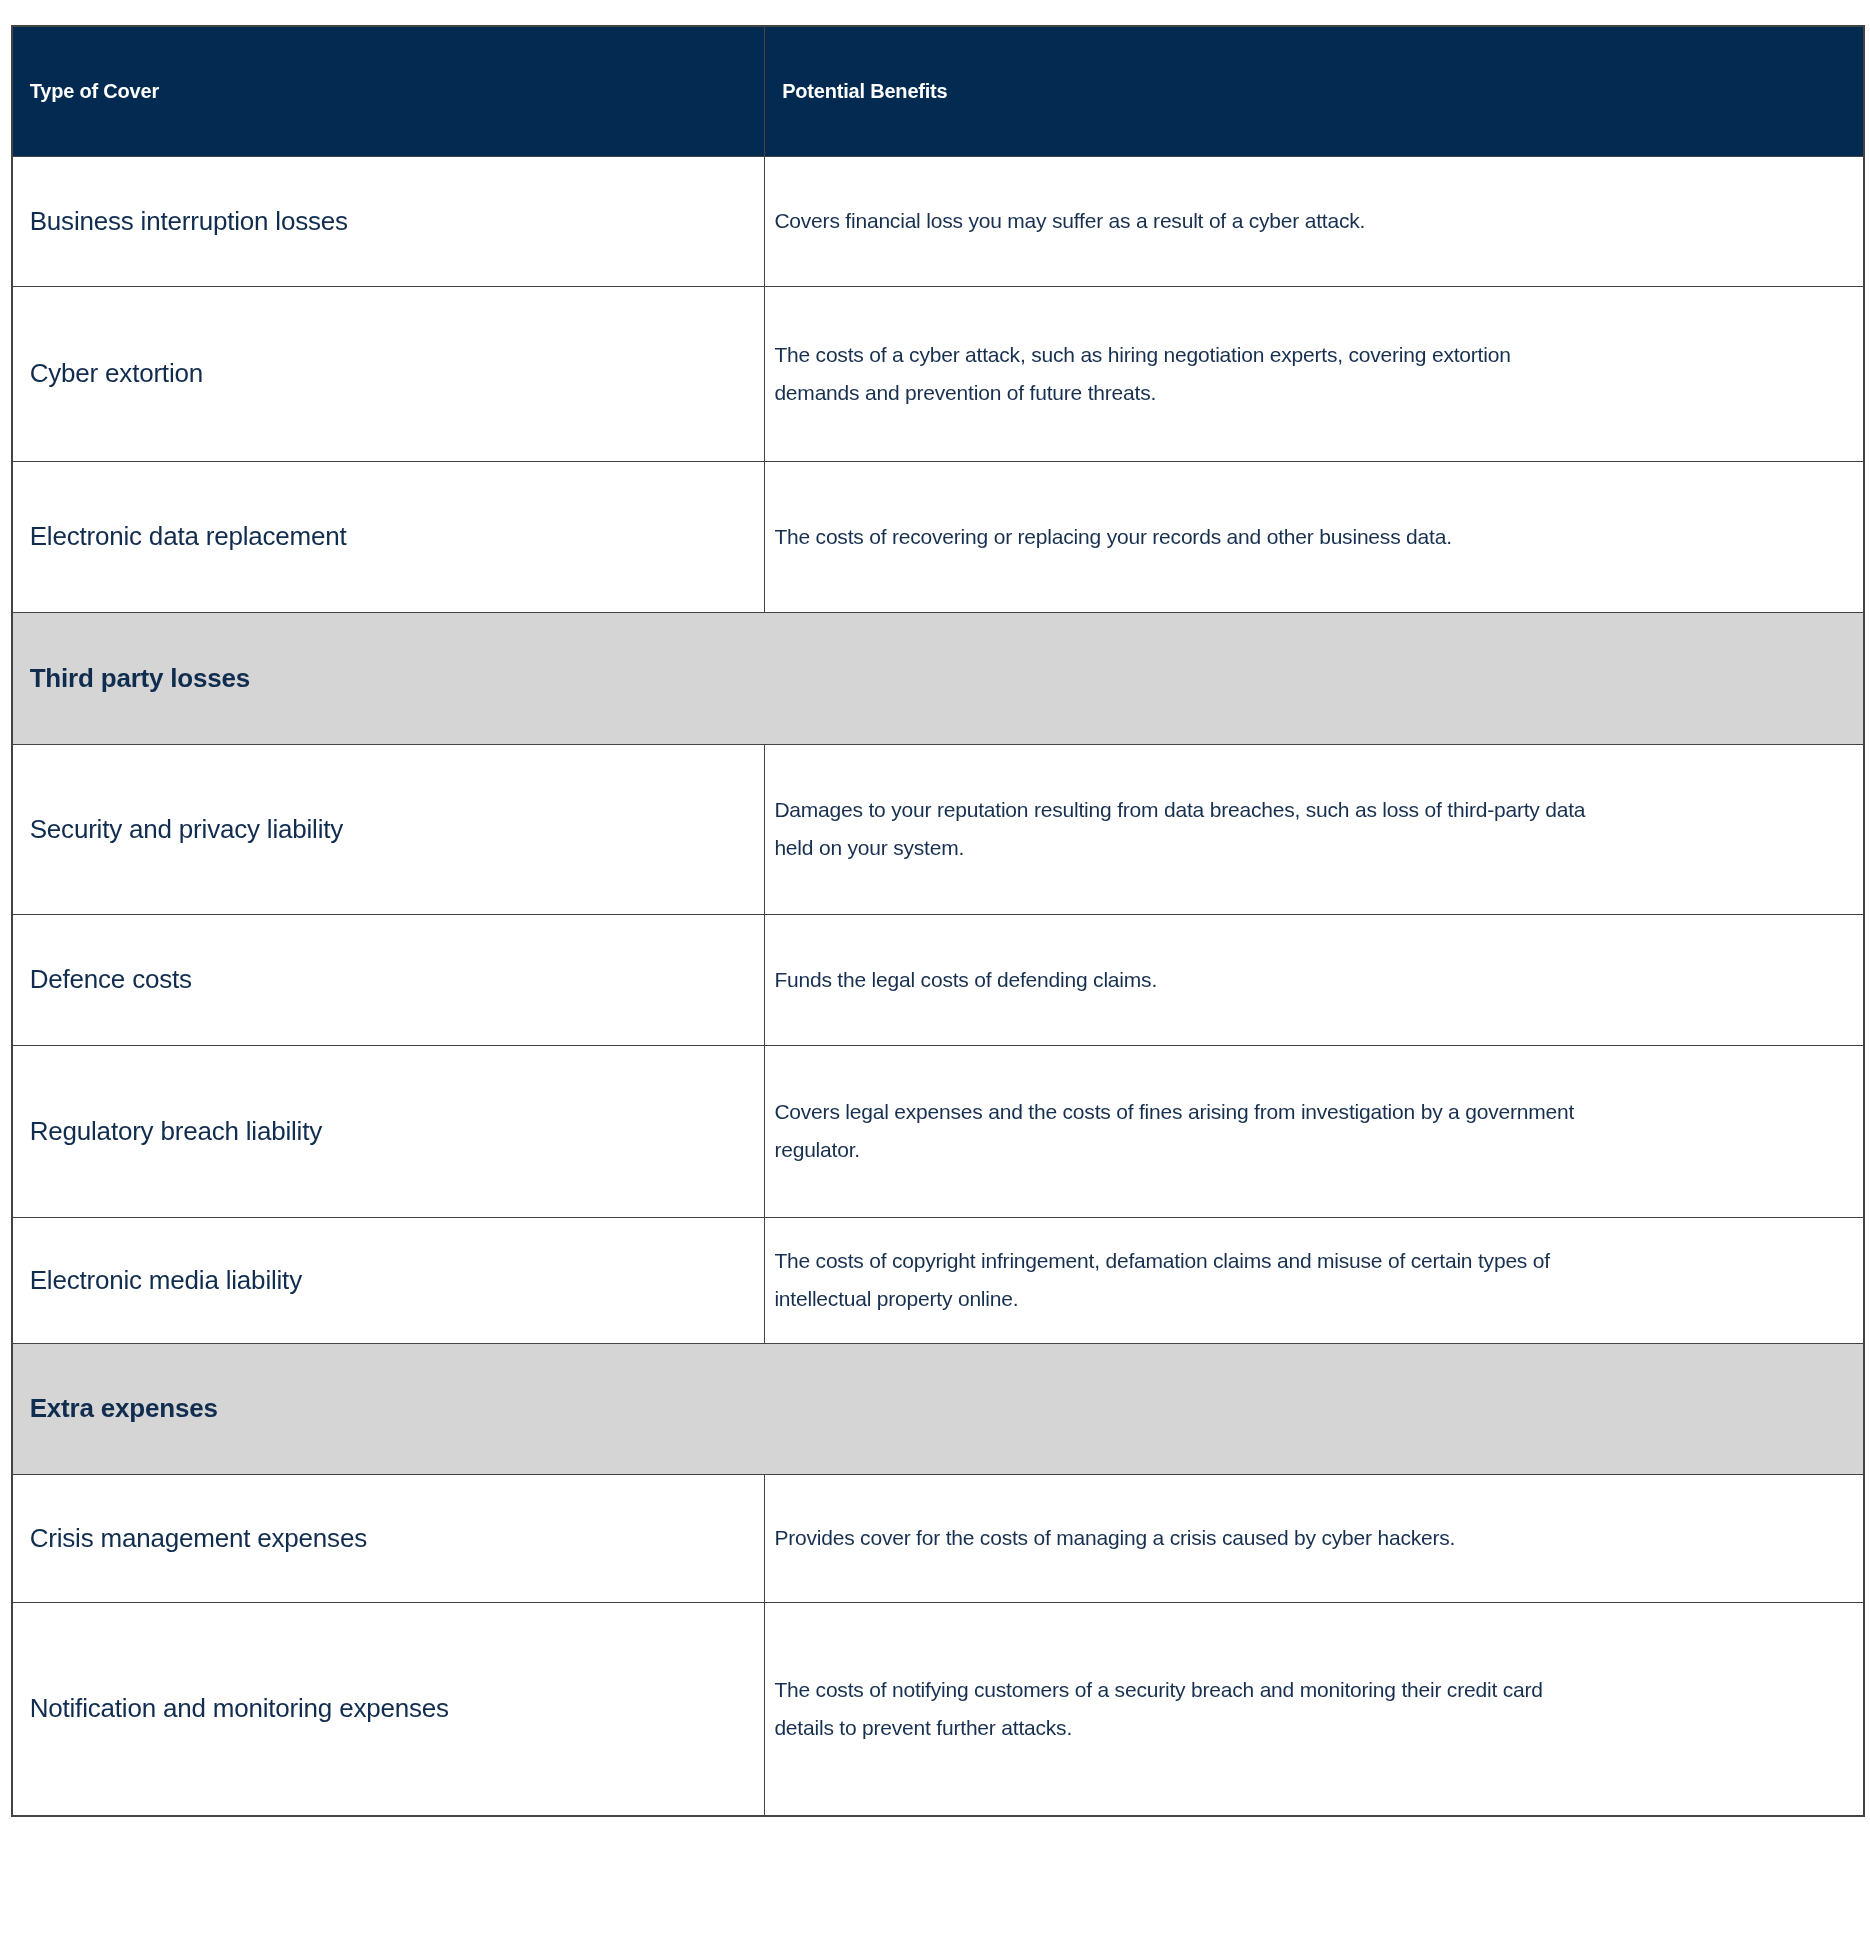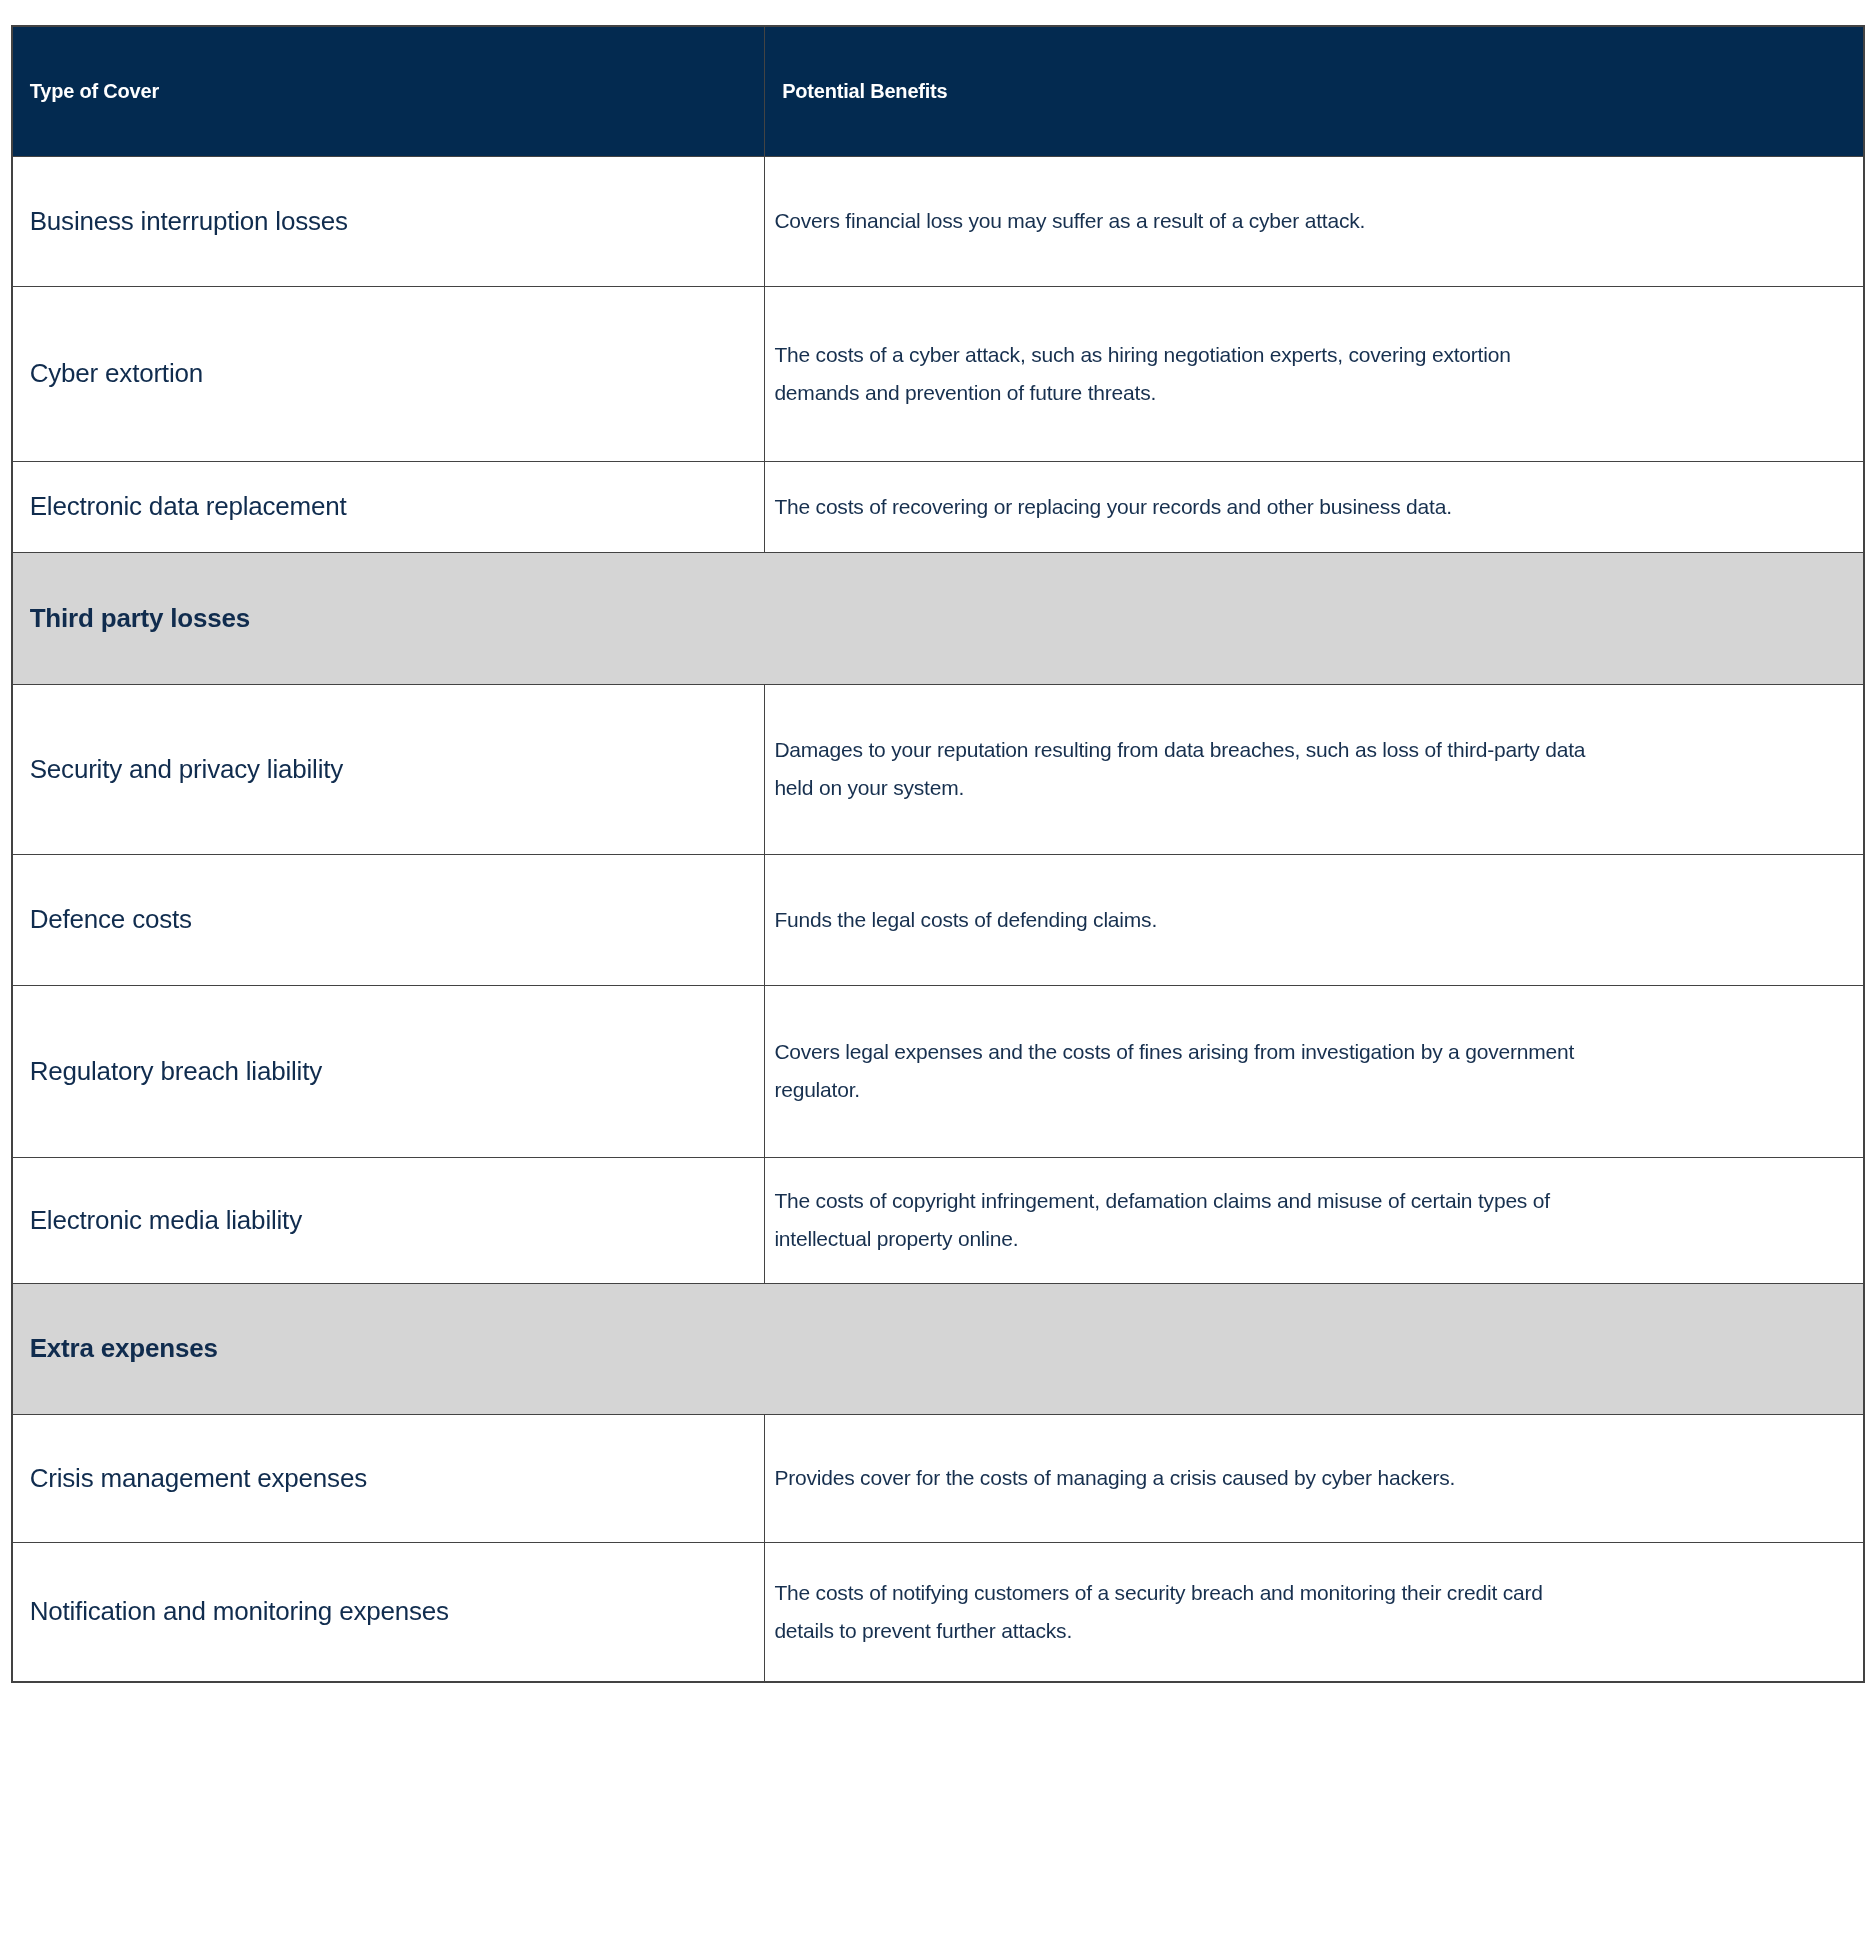--- a/index.html
+++ b/index.html
@@ -60,29 +60,29 @@
     color: var(--body-text, #17304F);
     font-size: 21px;
     line-height: 38px;
     letter-spacing: -0.2px;
     padding: 9.2px 14px 9.2px 9.2px;
     white-space: pre-line;
   }
   
   .h169 { height: 130px; }
   .h173 { height: 133px; }
-  .h168 { height: 91px; }
+  .h168 { height: 151px; }
   .h228 { height: 175px; }
   .h172 { height: 132px; }
   .h222 { height: 170px; }
   .h171 { height: 131px; }
   .h224 { height: 172px; }
   .h227 { height: 126px; }
   .h167 { height: 128px; }
-  .h217 { height: 140px; }
+  .h217 { height: 214px; }
 </style>
 </head>
 <body>
 
 <table class="cover-table">
   <colgroup>
     <col class="c-type">
     <col class="c-ben">
   </colgroup>
 

